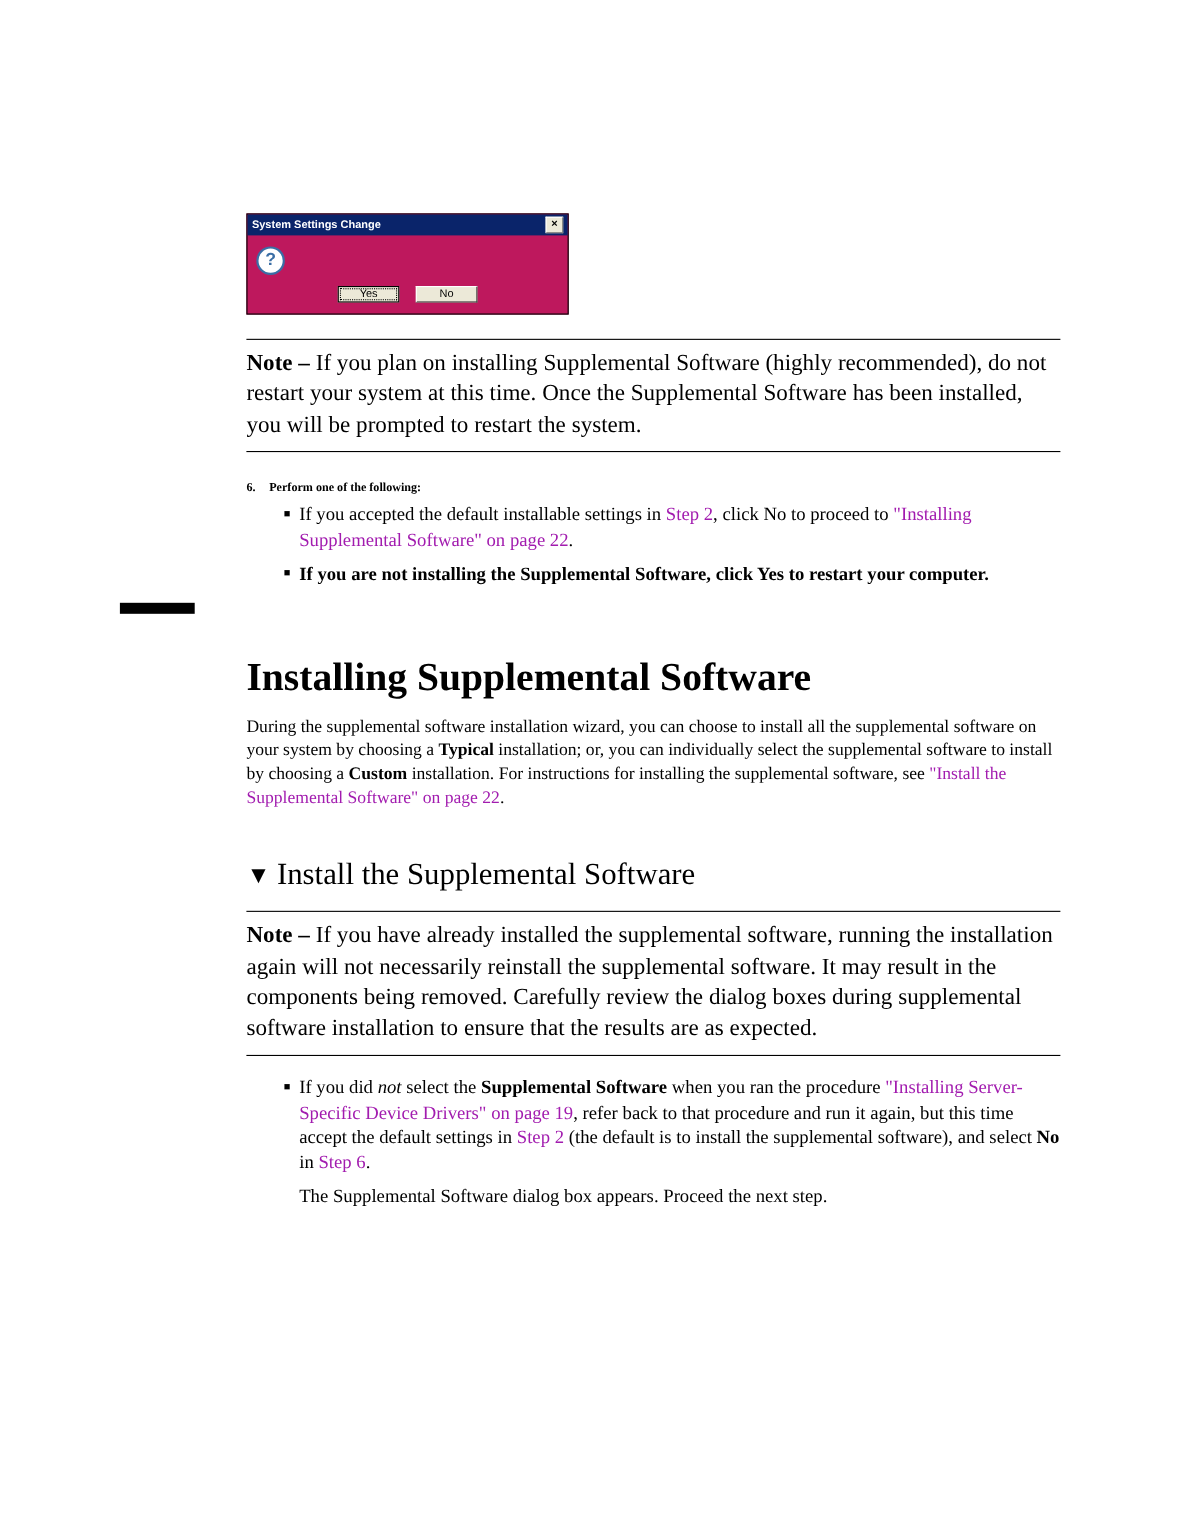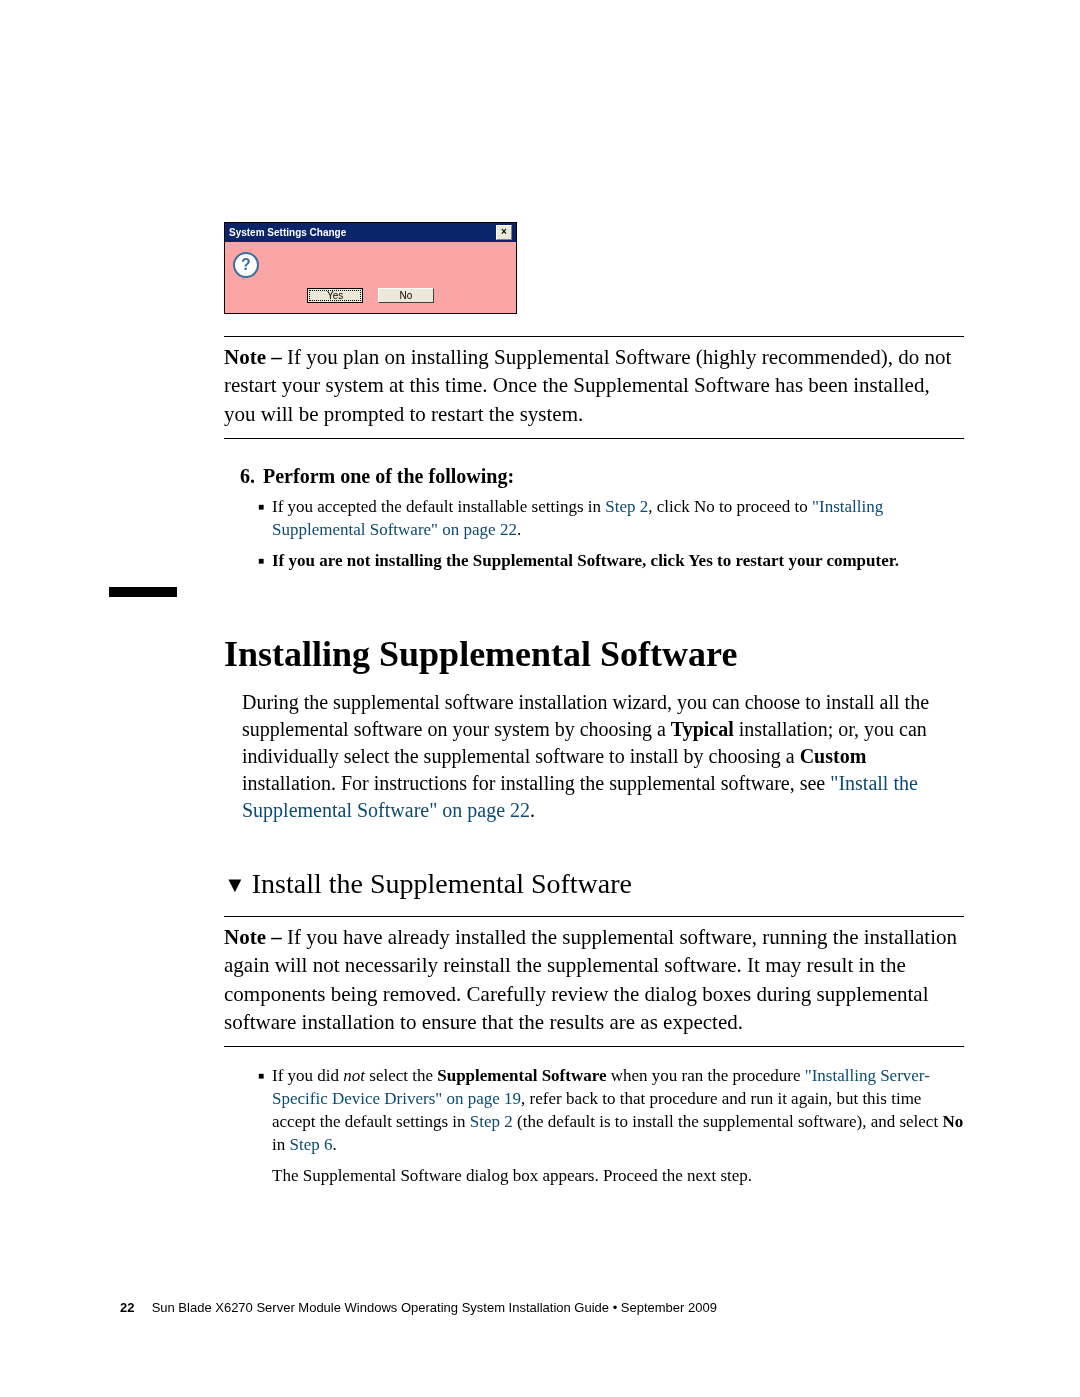--- a/index.html
+++ b/index.html
@@ -18,26 +18,25 @@
   .content {
     position: absolute;
     left: 224px;
     top: 194px;
     width: 740px;
   }
   
   .dialog {
     width: 291px;
     border: 1px solid #000;
-    background: #fca5a5;
+    background: #be185d;
     font-family: Tahoma, Arial, sans-serif;
     font-size: 10px;
     color: #000;
     margin-bottom: 22px;
-    margin-top: 28px;
   }
   .dialog-title {
     background: #0a246a;
     color: #fff;
     font-weight: bold;
     padding: 2px 4px;
     display: flex;
     justify-content: space-between;
     align-items: center;
     font-size: 10px;
@@ -111,61 +110,60 @@
     border-top: 1px solid #000;
     margin: 10px 0 18px 0;
   }
   .note {
     font-size: 21px;
     line-height: 1.35;
     margin-bottom: 8px;
   }
   .note .note-label { font-weight: bold; }
   .step {
-    font-size: 20px;
-    font-weight: bold;
-    margin: 26px 0 8px 16px;
+    font-size: 11px;
+    font-weight: bold;
+    margin: 26px 0 8px 0;
   }
   .step .num { display: inline-block; width: 18px; }
   .bullets {
     margin-left: 34px;
     font-size: 17px;
     line-height: 1.35;
   }
   .bullet {
     display: flex;
     margin-bottom: 8px;
   }
   .bullet .sq {
     flex: 0 0 14px;
     font-size: 10px;
     line-height: 22px;
   }
   .bullet .bt { flex: 1 1 auto; }
-  a.xref { color: #0c4a6e; text-decoration: none; }
+  a.xref { color: #a21caf; text-decoration: none; }
   .h1 {
     font-family: Palatino, "Palatino Linotype", Georgia, serif;
     font-weight: bold;
     font-size: 36px;
     margin: 60px 0 14px 0;
     position: relative;
   }
   .h1-bar {
     position: absolute;
     left: -115px;
     top: -46px;
     width: 68px;
     height: 10px;
     background: #000;
   }
   .para {
-    font-size: 20px;
+    font-size: 16px;
     line-height: 1.35;
     margin-bottom: 10px;
-    margin-left: 18px;
   }
   .h2 {
     font-family: Palatino, "Palatino Linotype", Georgia, serif;
     font-weight: normal;
     font-size: 28px;
     margin: 44px 0 16px 0;
   }
   .h2 .tri {
     display: inline-block;
     margin-right: 6px;
@@ -249,17 +247,13 @@
         <div class="sq">■</div>
         <div class="bt">
           <span>If you did </span><i>not</i><span> select the </span><b>Supplemental Software</b><span> when you ran the procedure </span><a class="xref">"Installing Server-Specific Device Drivers" on page 19</a><span>, refer back to that procedure and run it again, but this time accept the default settings in </span><a class="xref">Step 2</a><span> (the default is to install the supplemental software), and select </span><b>No</b><span> in </span><a class="xref">Step 6</a><span>.</span>
           <div style="margin-top:8px">The Supplemental Software dialog box appears. Proceed the next step.</div>
         </div>
       </div>
     </div>
 
   </div>
 
-  <div class="footer">
-    <span class="pn">22</span>
-    <span>Sun Blade X6270 Server Module Windows Operating System Installation Guide  •  September 2009</span>
-  </div>
 </div>
 
 </body></html>

